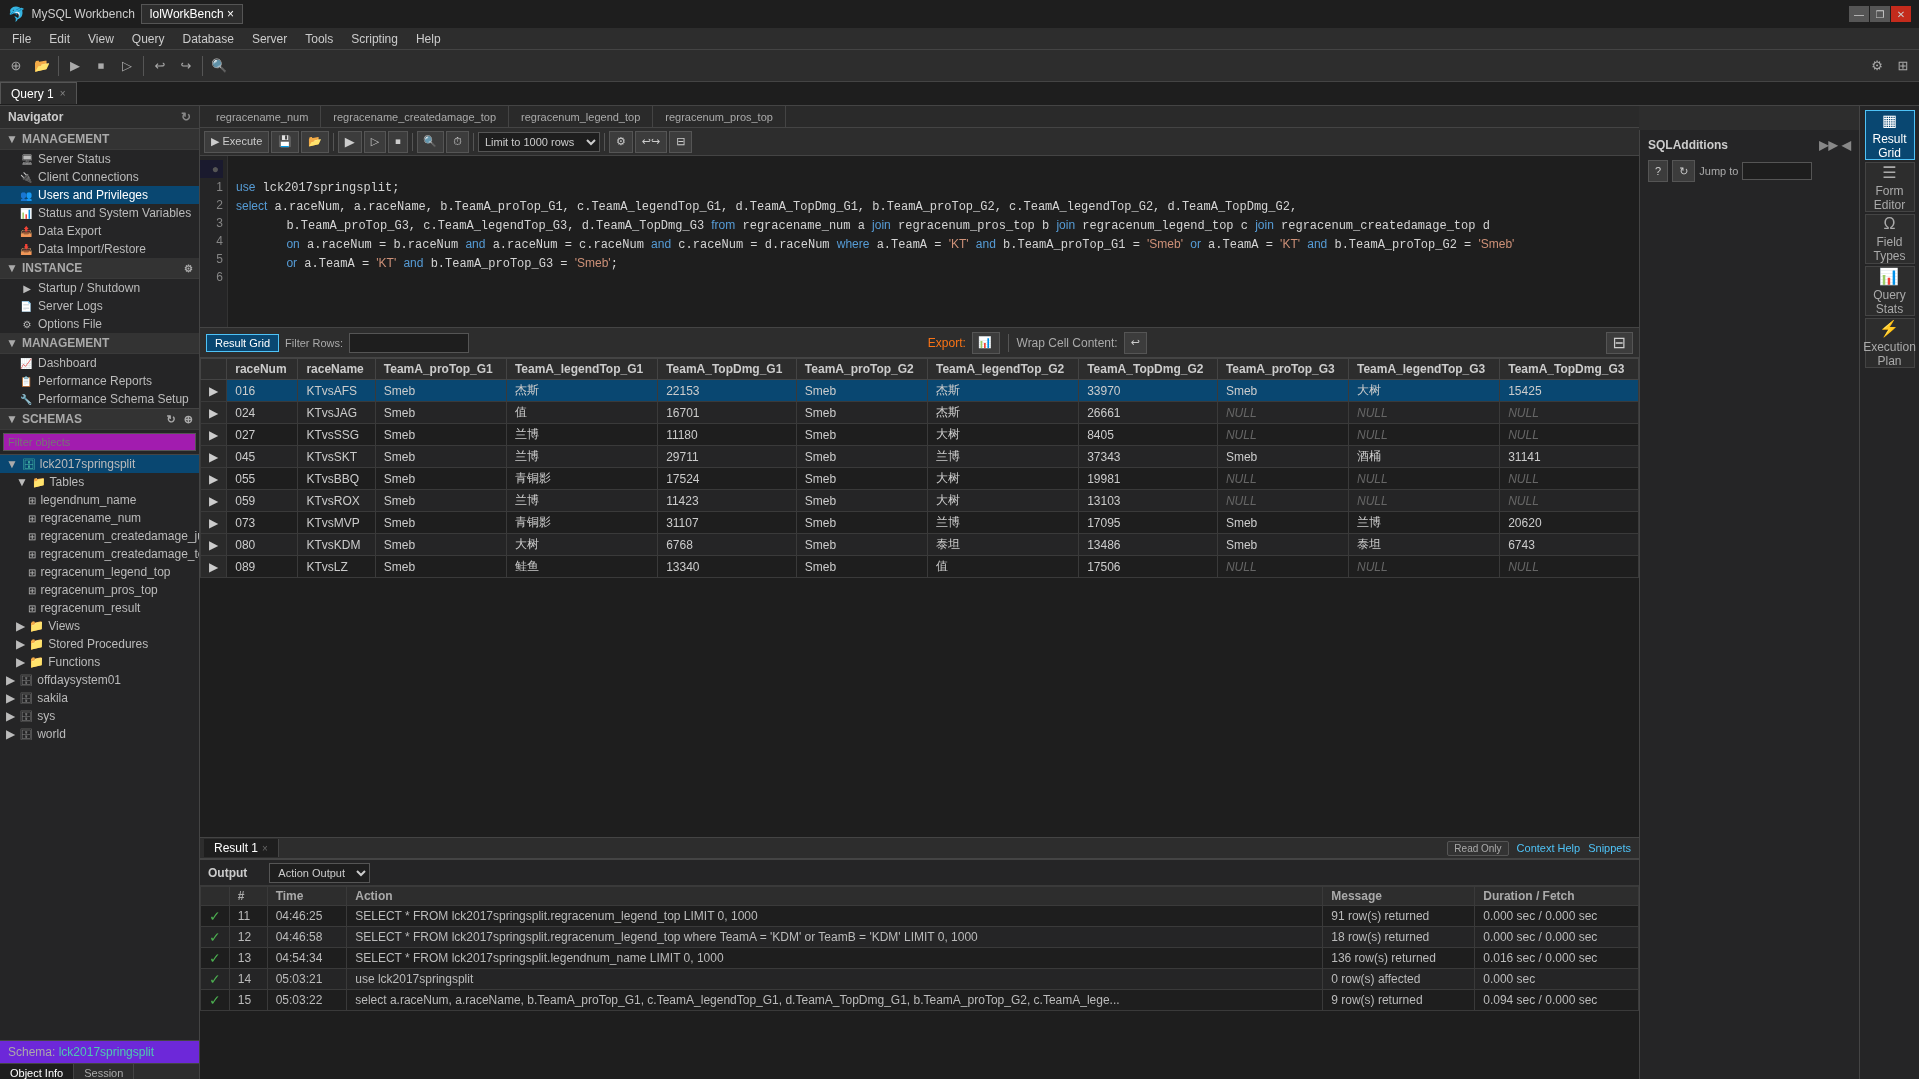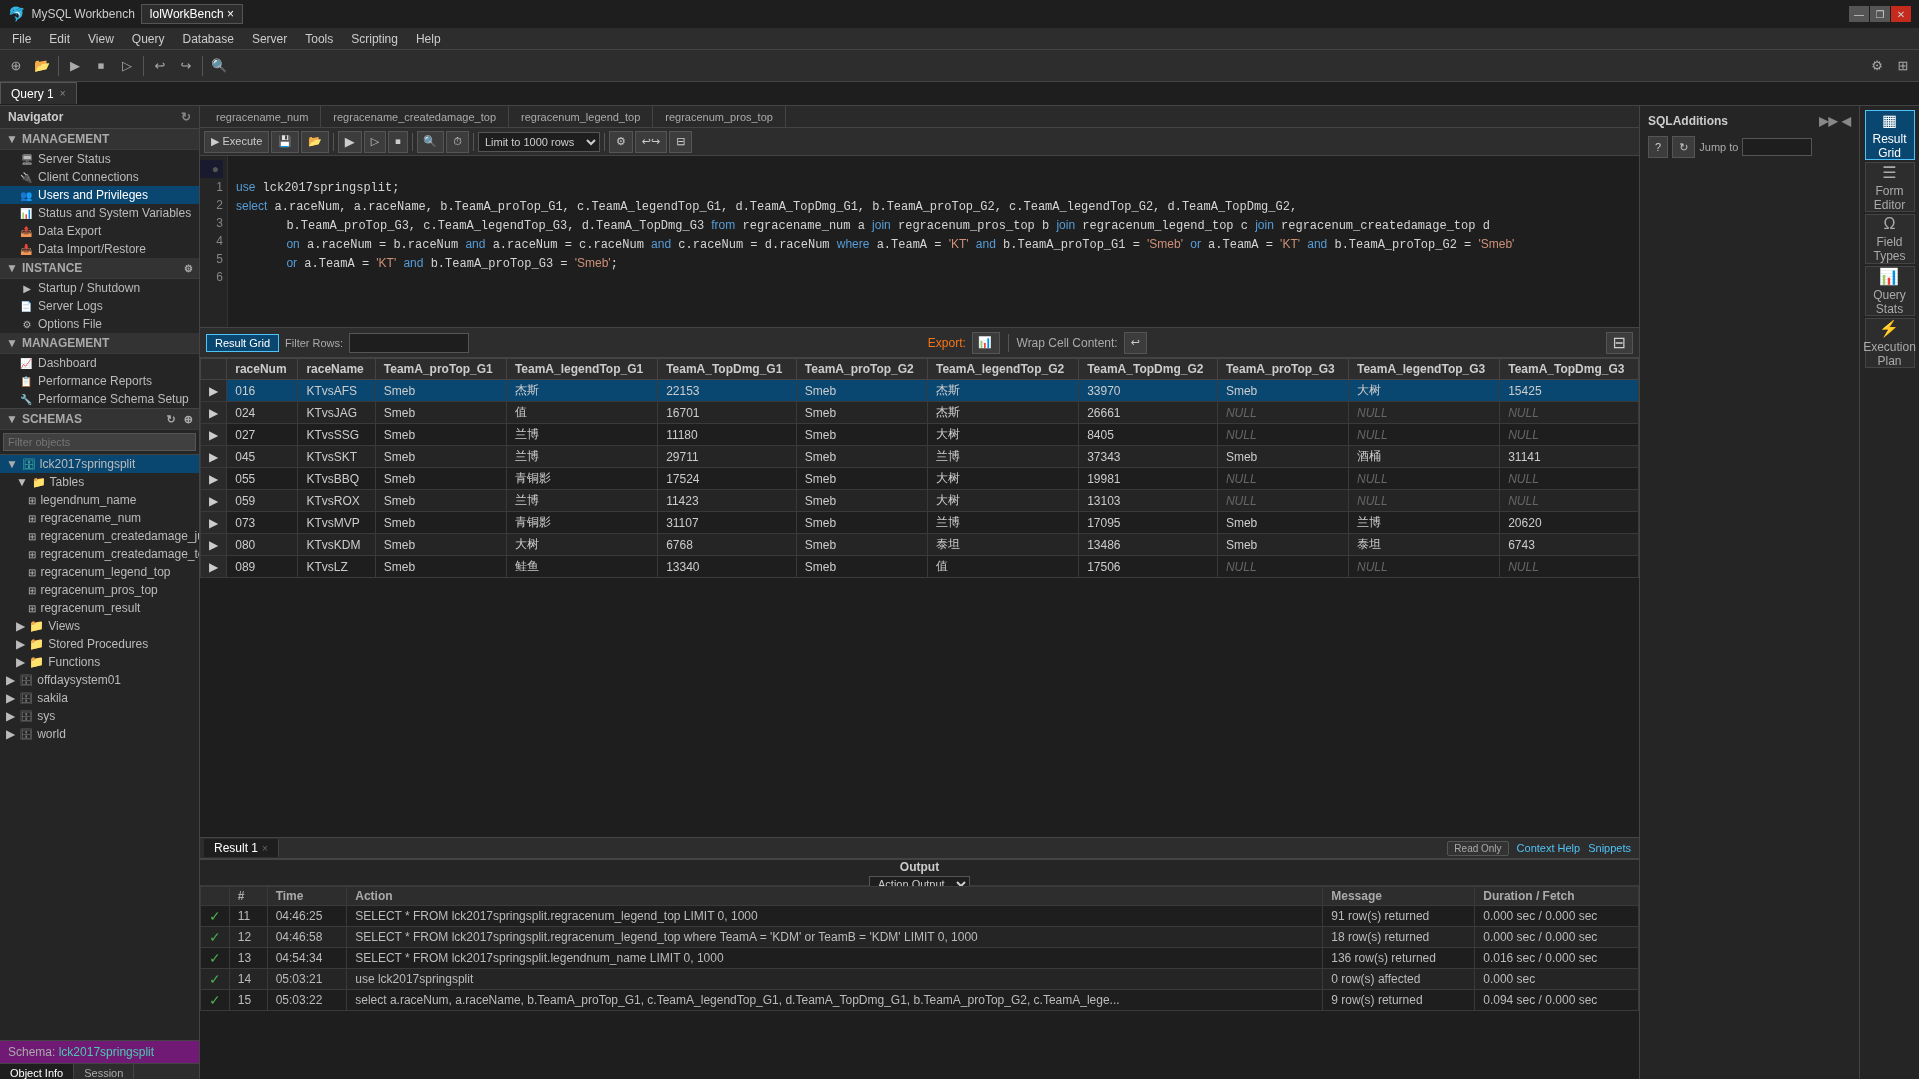--- a/index.html
+++ b/index.html
@@ -152,40 +152,40 @@
       flex: 1;
       overflow-y: auto;
       border-top: 1px solid #444;
     }
     .schema-search {
       padding: 3px;
       border-bottom: 1px solid #444;
     }
     .schema-search input {
       width: 100%;
-      background: #404040;
+      background: #a21caf;
       border: 1px solid #555;
       color: #ccc;
       padding: 2px 4px;
       font-size: 11px;
     }
     .schema-item {
       padding: 2px 6px;
       color: #bbb;
       cursor: pointer;
       display: flex;
       align-items: center;
       gap: 4px;
       font-size: 11px;
     }
     .schema-item.active { background: #094771; }
     .tree-indent-1 { padding-left: 16px; }
     .tree-indent-2 { padding-left: 28px; }
     #info-bar {
-      background: #701a75;
+      background: #6d28d9;
       padding: 4px 8px;
       border-top: 1px solid #444;
       font-size: 11px;
       color: #aaa;
     }
     .info-schema { color: #4ec9b0; cursor: pointer; }
 
     
     #editor-area {
       flex: 1;
@@ -337,23 +337,22 @@
       font-size: 11px;
       border-right: 1px solid #444;
     }
     .btab.active { color: #fff; background: #1e1e1e; }
     #output-header {
       height: 26px;
       background: #252526;
       display: flex;
       align-items: center;
       padding: 0 8px;
-      gap: 2px;
+      gap: 22px;
       border-bottom: 1px solid #3a3a3a;
-      flex-direction: column;
     }
     .output-select {
       background: #1e1e1e;
       border: 1px solid #555;
       color: #ccc;
       height: 20px;
       font-size: 11px;
       padding: 0 4px;
     }
     #output-table-wrap { flex: 1; overflow-y: auto; }
@@ -409,20 +408,21 @@
     .rp-icon { font-size: 16px; }
 
     
     #sql-additions {
       width: 220px;
       background: #252526;
       border-left: 1px solid #444;
       padding: 8px;
       font-size: 11px;
       color: #aaa;
+      margin-top: 24px;
     }
     #sql-additions-header {
       font-weight: bold;
       color: #ccc;
       margin-bottom: 8px;
       font-size: 12px;
     }
     #sql-additions p {
       color: #888;
       line-height: 1.5;

